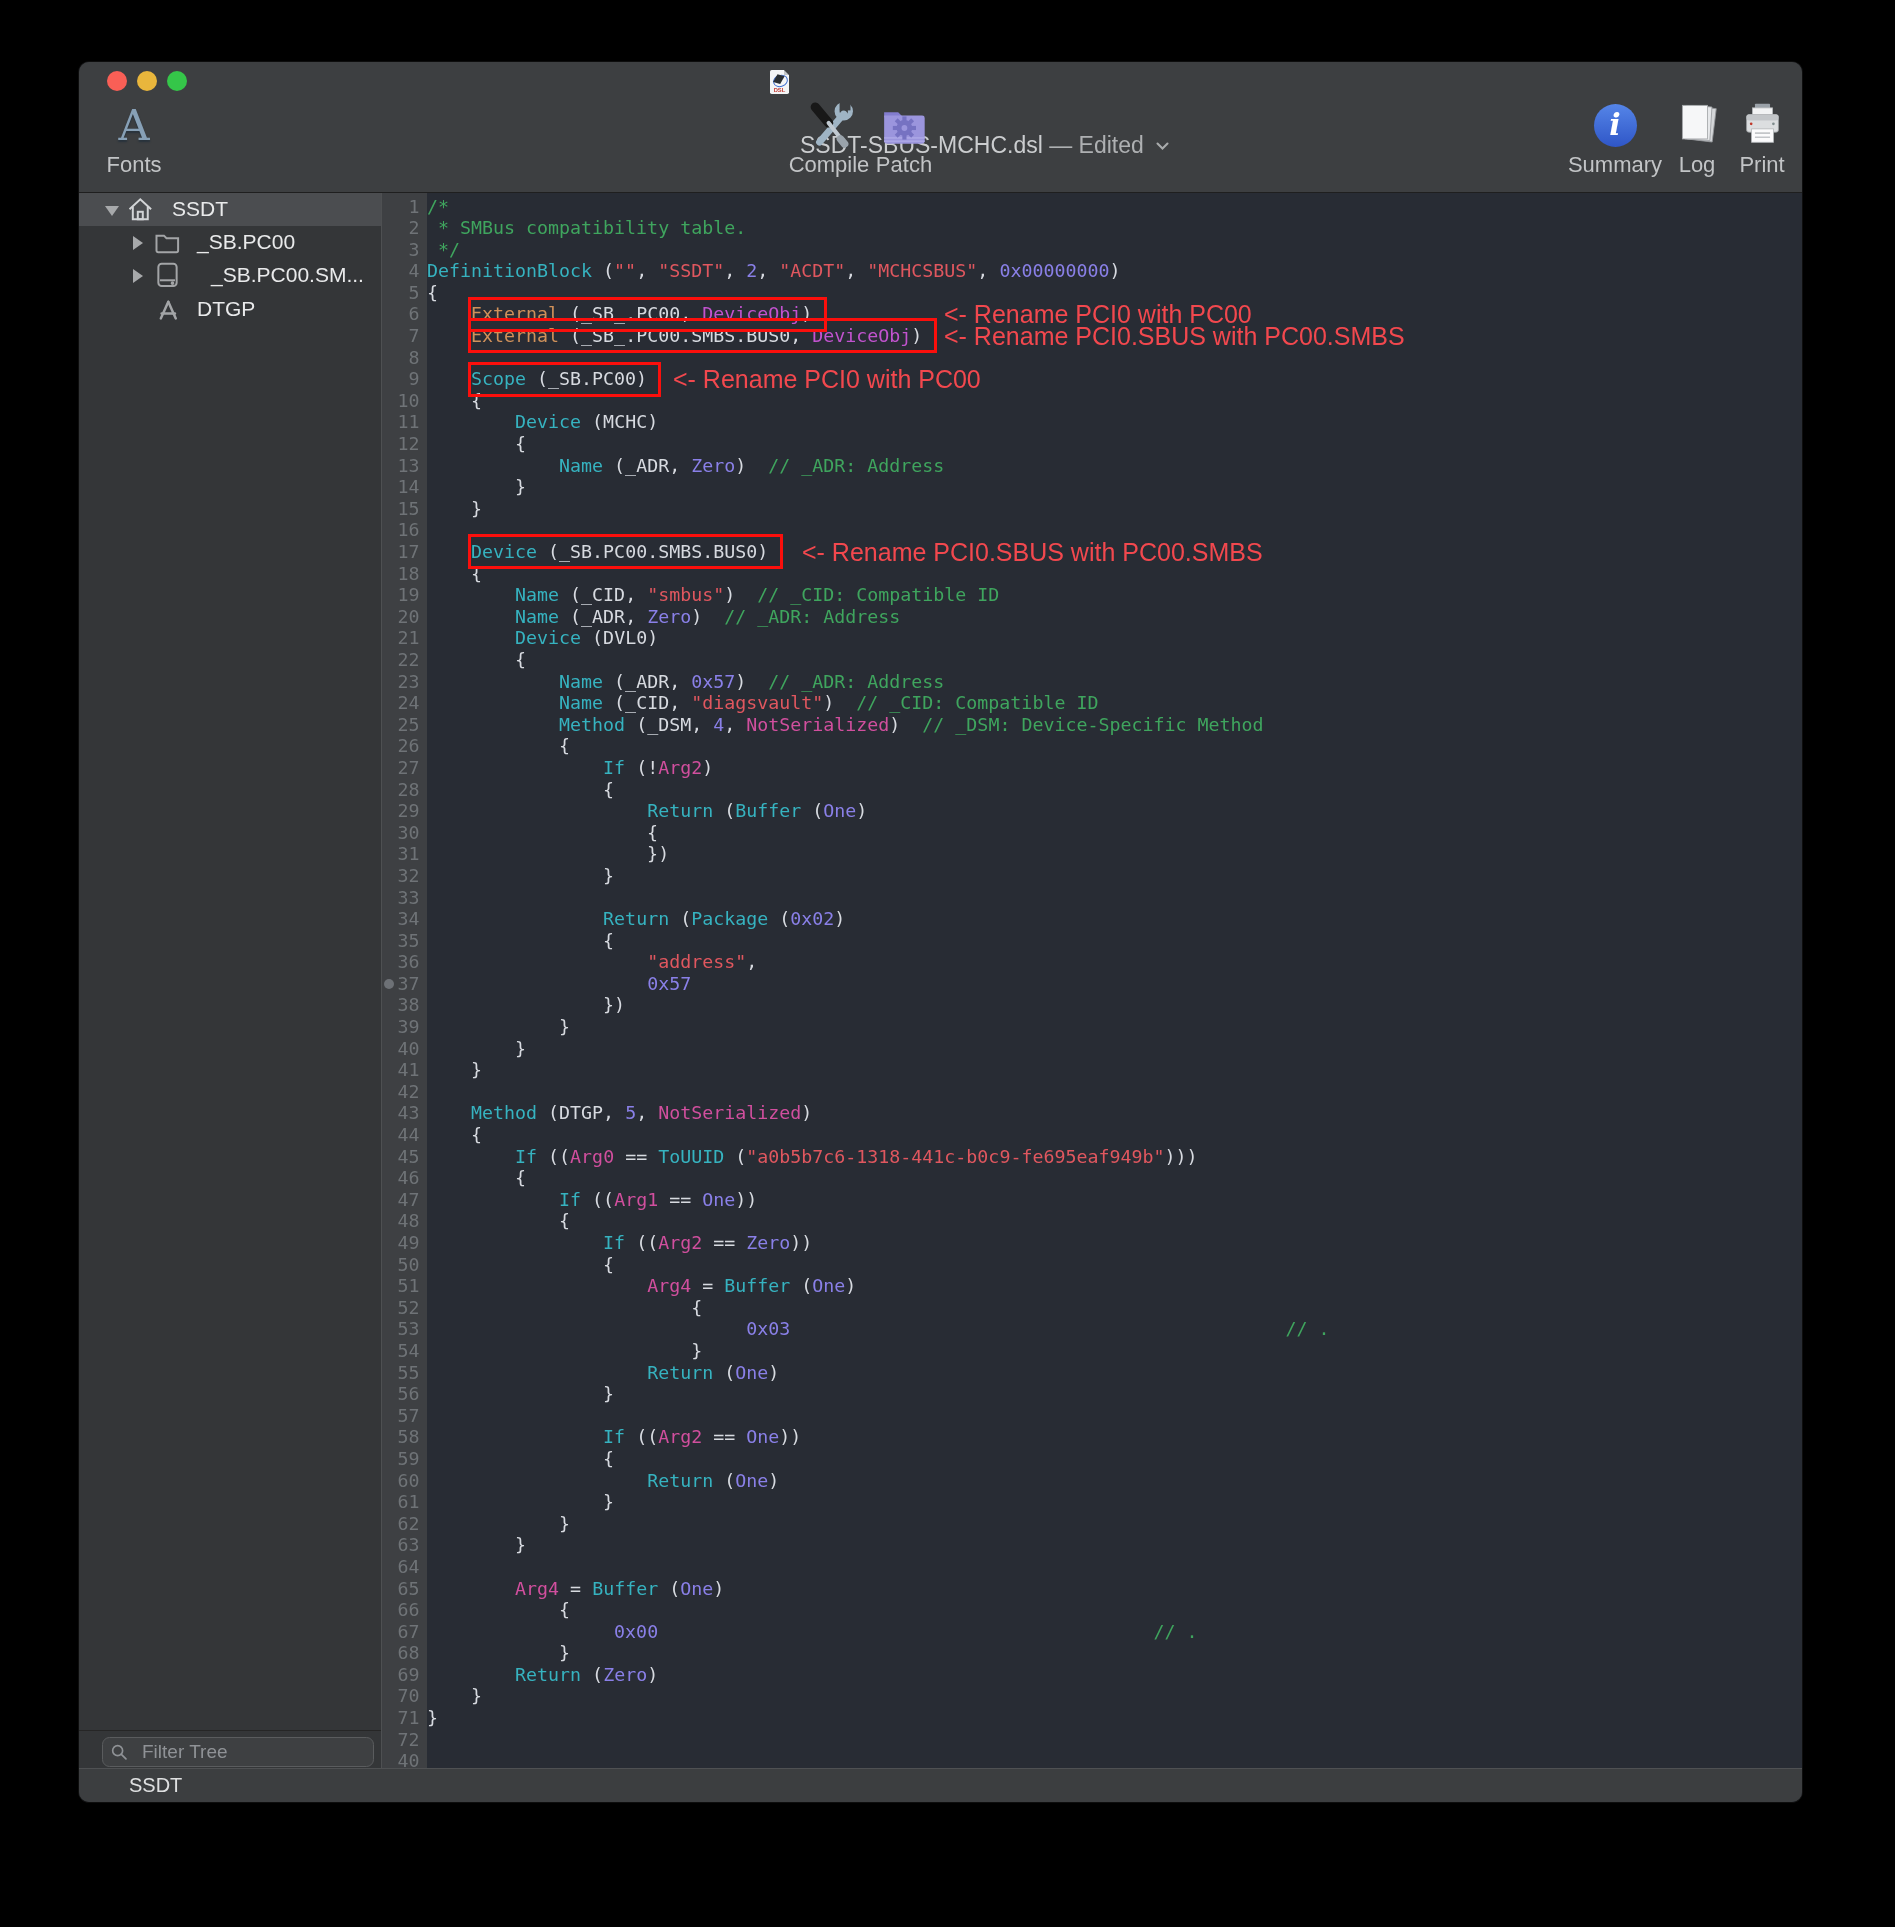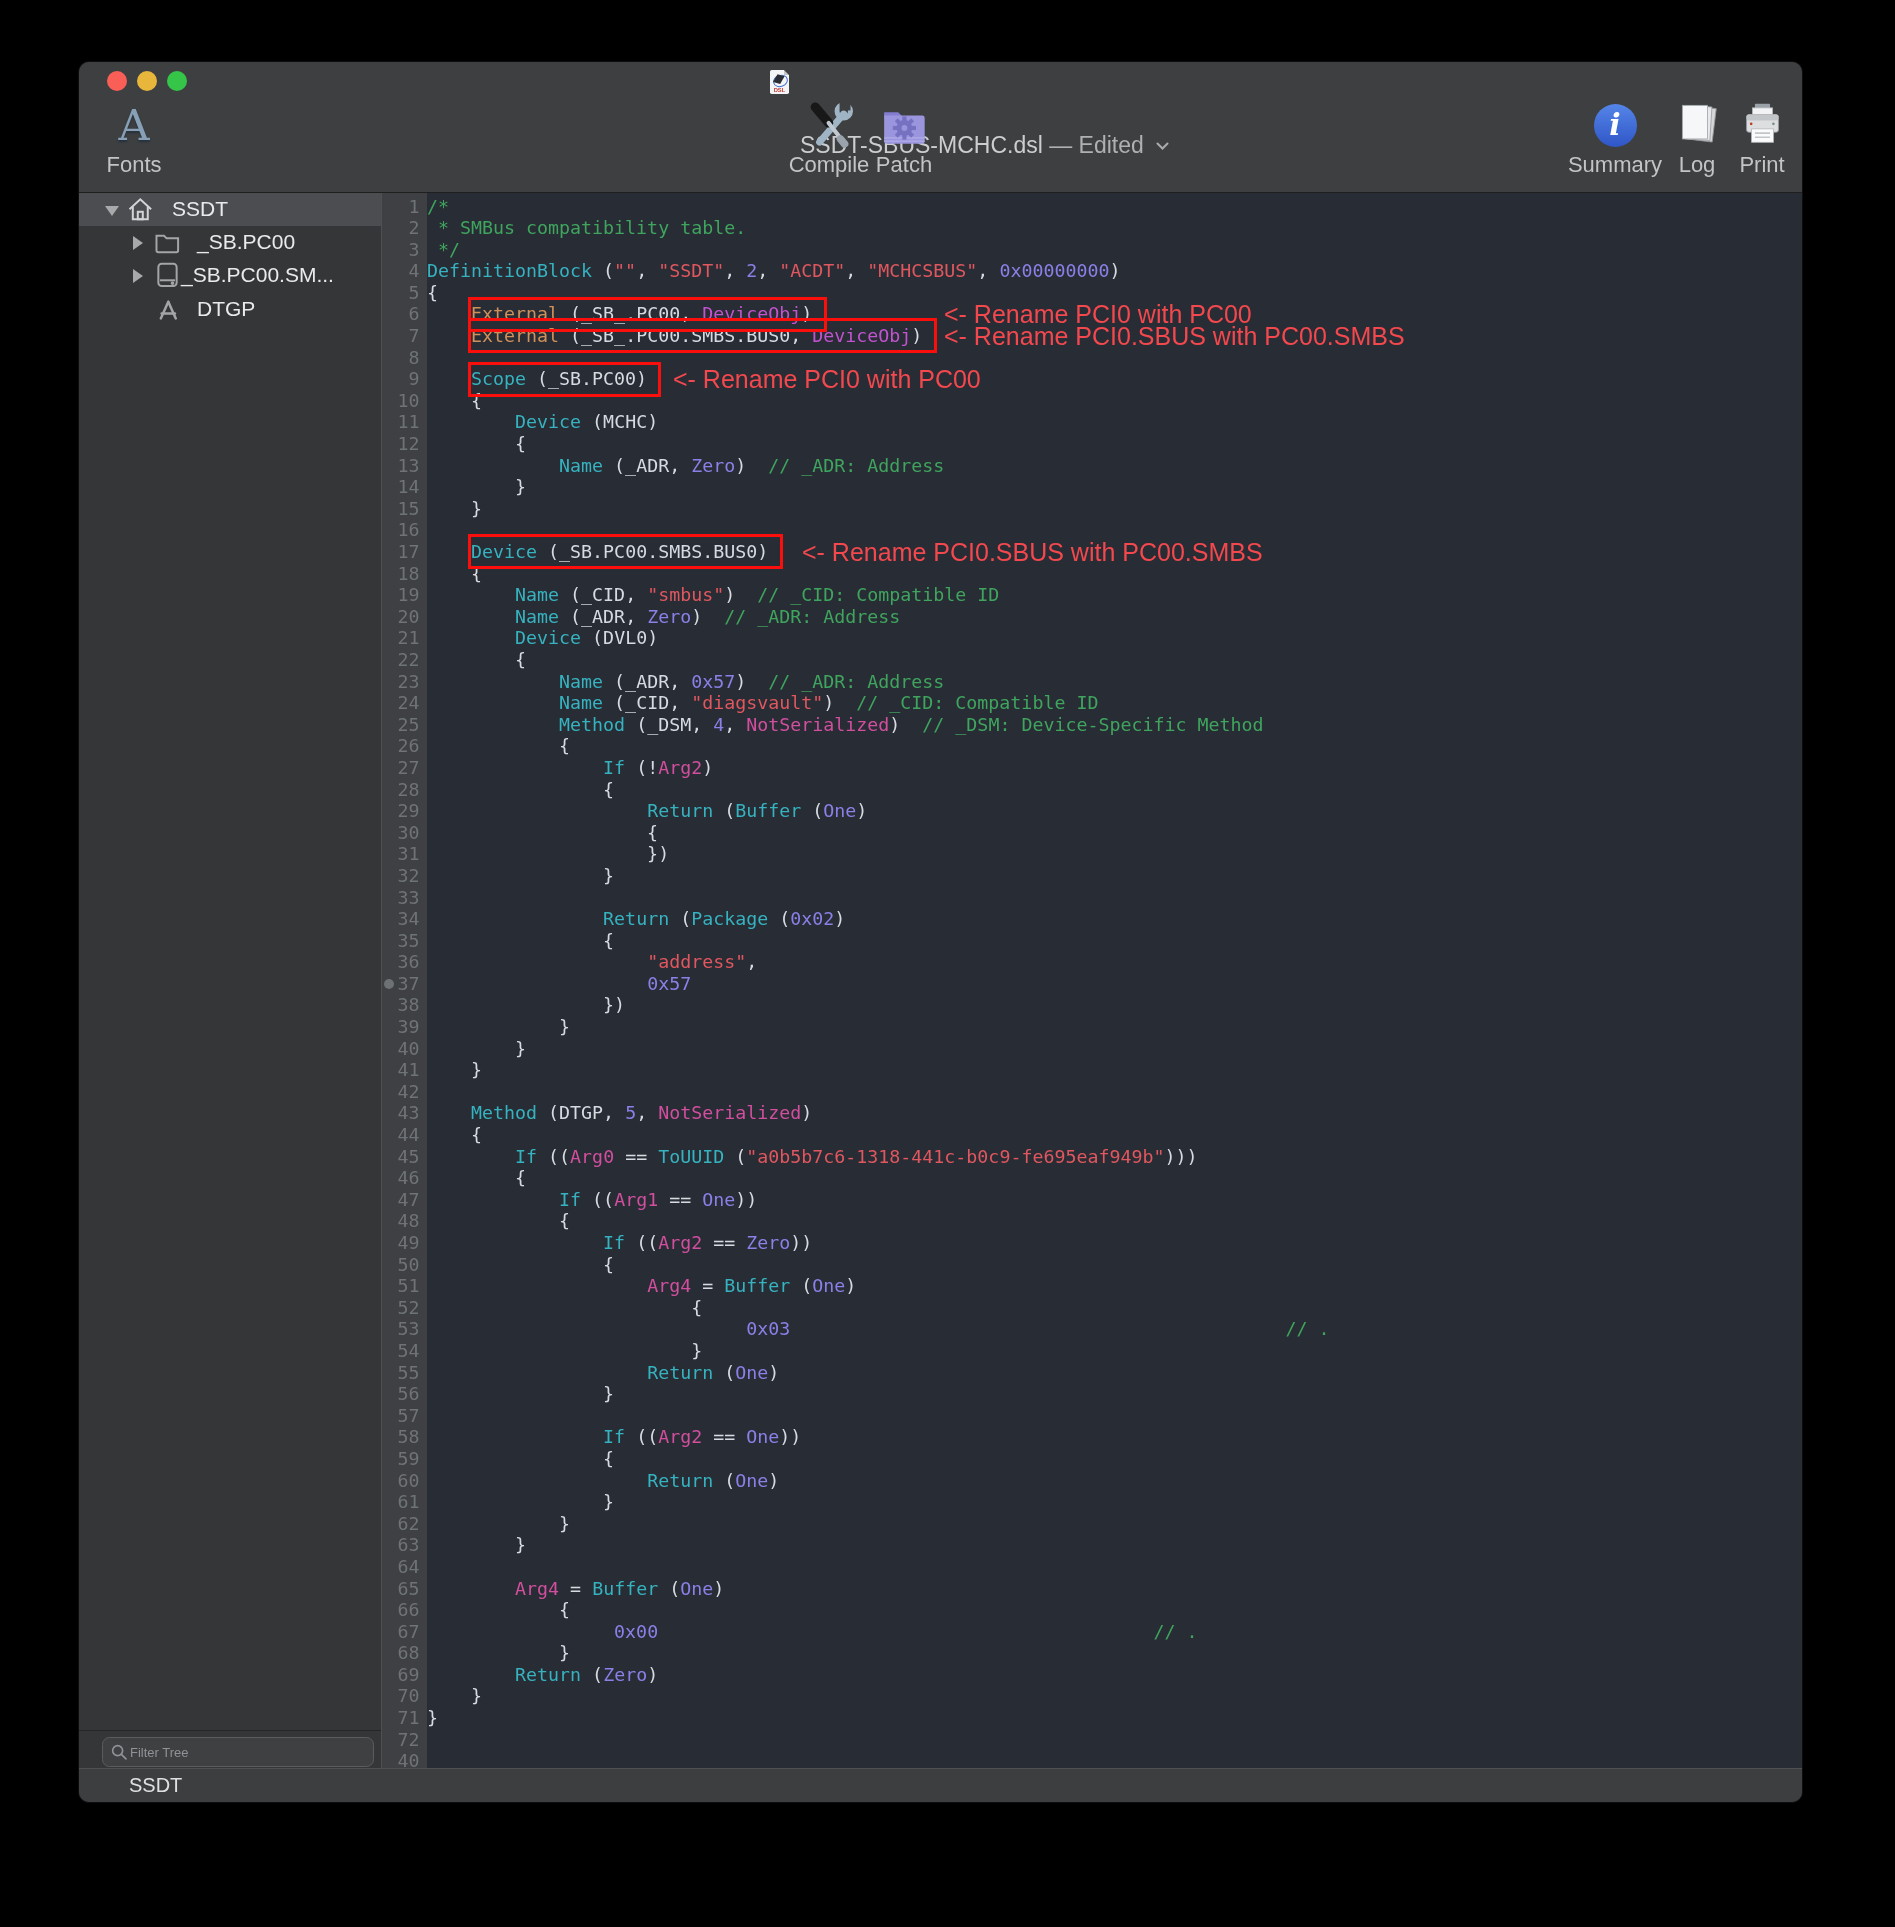--- a/index.html
+++ b/index.html
@@ -49,23 +49,23 @@
   .trow .tri{position:absolute;top:10.8px;width:0;height:0;}
   .tri-down{border-left:7.5px solid transparent;border-right:7.5px solid transparent;
             border-top:10px solid #a7a9ab;}
   .tri-right{border-top:7.5px solid transparent;border-bottom:7.5px solid transparent;
              border-left:10px solid #a7a9ab;}
   .trow .ticn{position:absolute;top:3.3px;}
   .trow .tlbl{position:absolute;top:4.2px;font-size:21px;color:#e9eaeb;white-space:nowrap;}
   .filter-wrap{position:absolute;left:23px;top:1544px;width:272px;height:30px;box-sizing:border-box;
                border:1.7px solid #5a5c5e;border-radius:7.5px;background:#3e4042;}
   .filter-wrap svg{position:absolute;left:7.5px;top:5.8px;}
-  .filter-input{position:absolute;left:25px;top:0.8px;width:233px;height:25px;border:none;outline:none;
+  .filter-input{position:absolute;left:37px;top:0.8px;width:233px;height:25px;border:none;outline:none;
                background:transparent;font-family:"Liberation Sans",sans-serif;
-               font-size:13px;color:#bef264;}
+               font-size:19px;color:#bef264;}
   .filter-input::placeholder{color:#8f9296;}
 
   
   .statusbar{position:absolute;left:0;top:1706px;width:100%;height:34px;background:#3c3e40;
              border-top:0.8px solid #4f5153;box-sizing:border-box;}
   .status-text{position:absolute;left:50px;top:0;line-height:32px;font-size:20px;color:#dfe0e1;}
 
   
   .editor{position:absolute;left:303px;top:131px;width:1420px;height:1575px;background:#282c34;
           overflow:hidden;}
@@ -217,21 +217,21 @@
 
         <div class="trow" style="top:66px;">
           <div class="tri tri-right" style="left:54px;top:10px;"></div>
           <span class="ticn" style="left:76px;">
             <svg width="25" height="26.6" viewBox="0 0 30 32" fill="none" stroke="#a3a5a7" stroke-width="2.4">
               <rect x="4" y="2" width="22" height="27" rx="4"></rect>
                 <line x1="6" y1="22" x2="24" y2="22"></line>
                 <circle cx="21" cy="25.5" r="1" fill="#a3a5a7"></circle>
             </svg>
           </span>
-          <span class="tlbl" style="left:102px;">_SB.PC00.SM...</span>
+          <span class="tlbl" style="left:132px;">_SB.PC00.SM...</span>
         </div>
 
         <div class="trow" style="top:100px;">
           <span class="ticn" style="left:76px;">
             <svg width="26.6" height="26.6" viewBox="0 0 32 32" fill="none" stroke="#a3a5a7" stroke-width="3" stroke-linecap="round">
               <line x1="7" y1="27" x2="16" y2="7"></line>
                 <line x1="16" y1="7" x2="25" y2="27"></line>
                 <line x1="8" y1="21" x2="24" y2="21"></line>
             </svg>
           </span>

